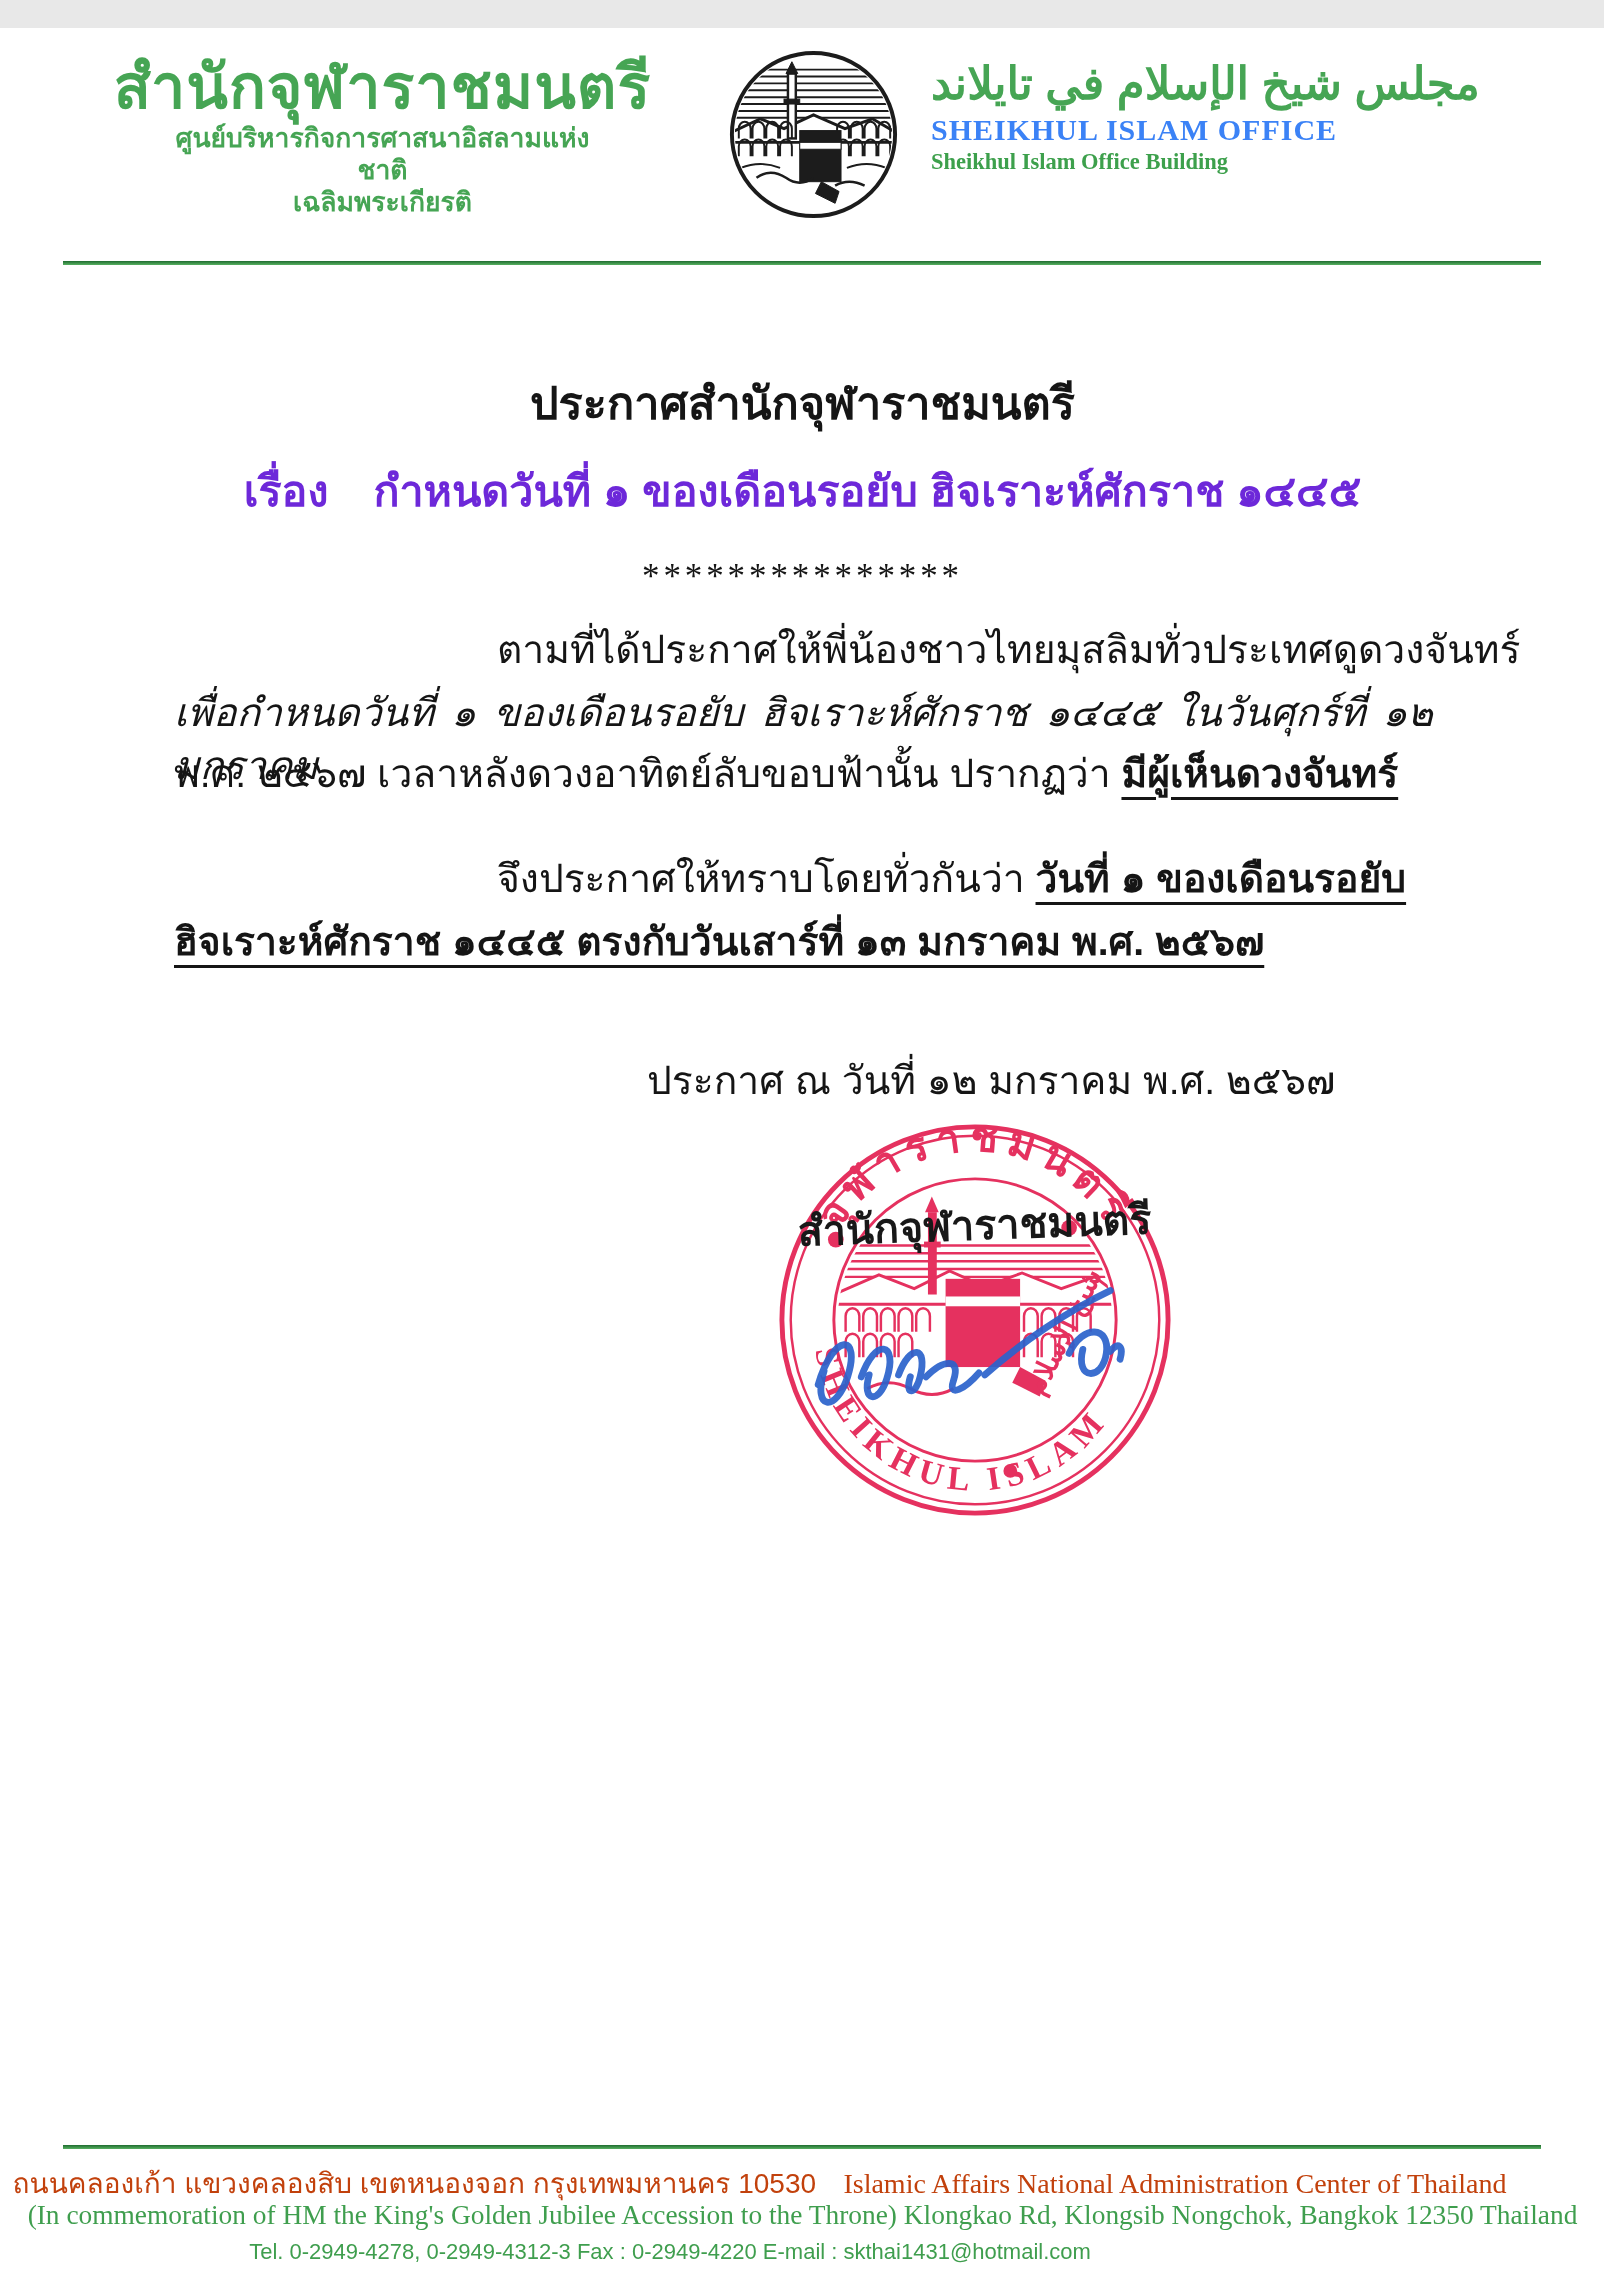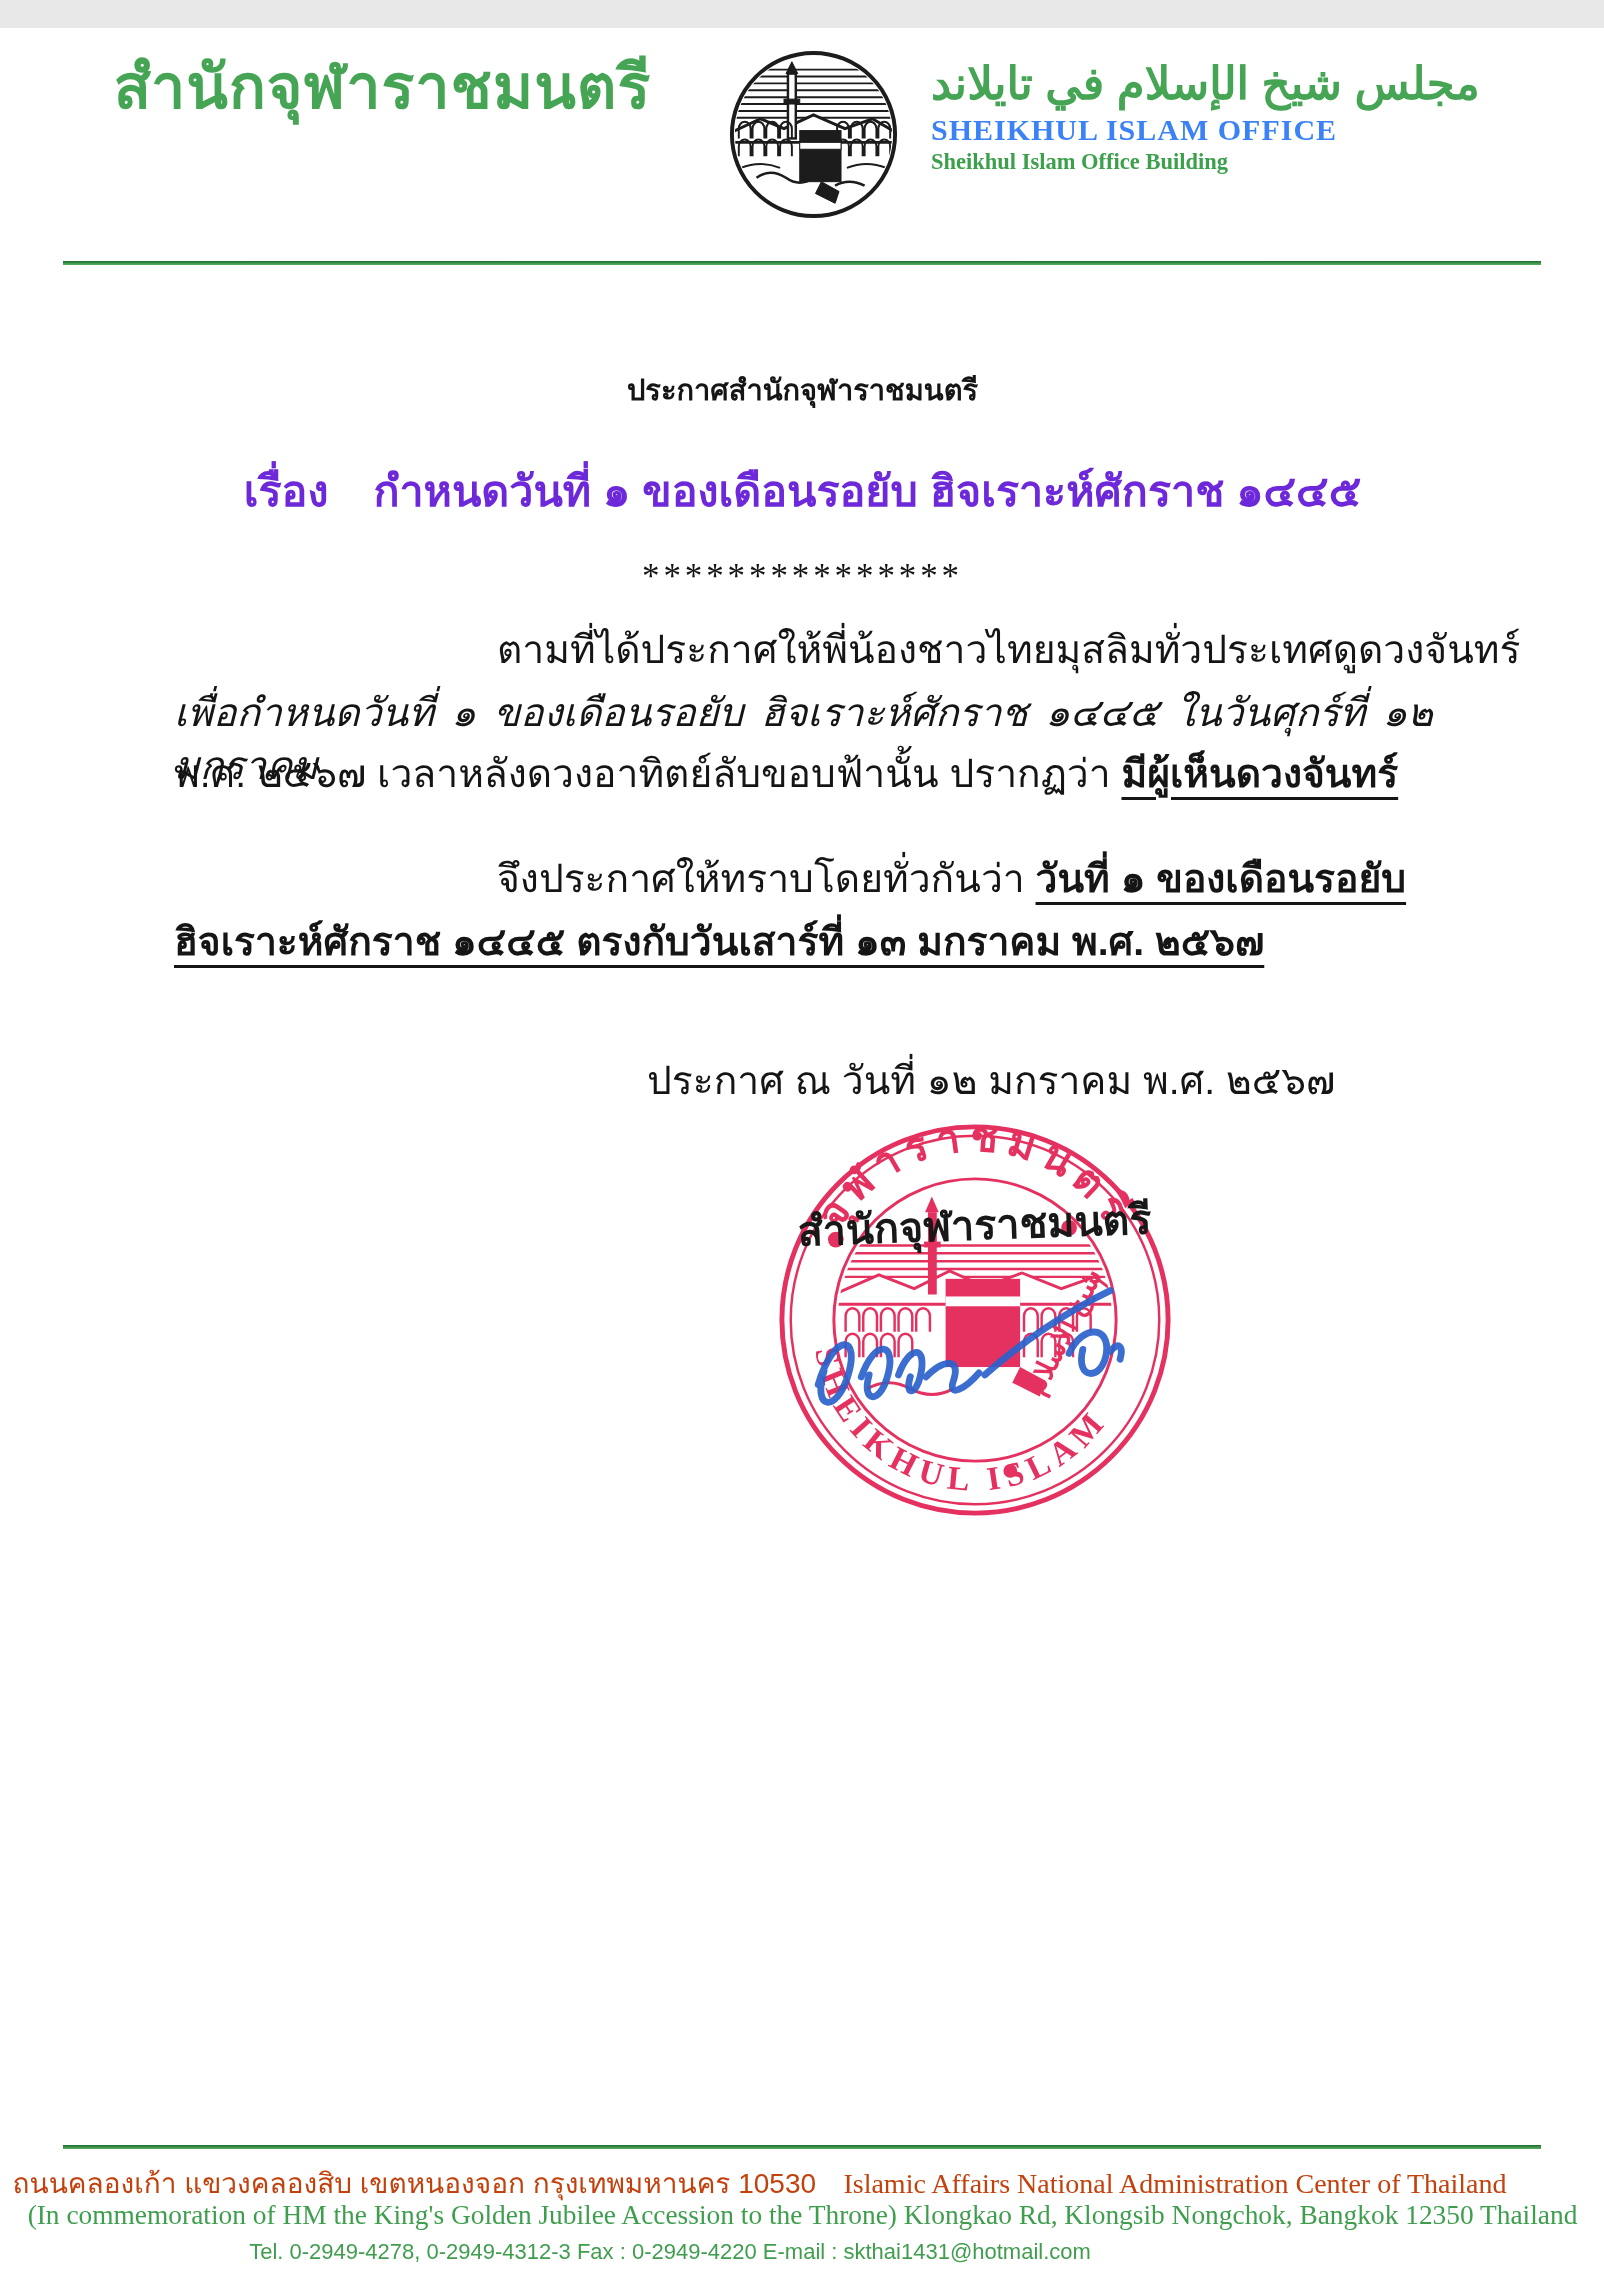--- a/index.html
+++ b/index.html
@@ -18,21 +18,21 @@
   .hdr-office-en{font-size:30px;font-weight:bold;color:#3b82f6;font-family:"Liberation Serif",serif;letter-spacing:1px;margin-top:2px;}
   .hdr-bldg-en{font-size:22.5px;font-weight:bold;color:#3da04c;font-family:"Liberation Serif",serif;margin-top:2px;}
   .rule{
     position:absolute;left:63px;width:1478px;height:3.9px;
     background:linear-gradient(#1f6b2f,#58b162);
   }
   .rule-top{top:233px;}
   .rule-bottom{top:2117px;}
   
   .doc-title{position:absolute;left:0;top:339px;width:1605px;text-align:center;
-    font-size:29px;font-weight:bold;color:#151515;}
+    font-size:45px;font-weight:bold;color:#151515;}
   .doc-subject{position:absolute;left:0;top:429px;width:1605px;text-align:center;
     font-size:43px;font-weight:bold;color:#6d28d9;}
   .doc-subject .gap{display:inline-block;width:45px;}
   .doc-stars{position:absolute;left:0;top:529px;width:1605px;text-align:center;
     font-size:35px;color:#151515;letter-spacing:3.9px;font-family:"Liberation Serif",serif;}
   .bodyline{position:absolute;left:174px;width:1259px;font-size:39px;color:#151515;line-height:1.35;}
   .justify{text-align:justify;text-align-last:justify;word-spacing:3.9px;font-style:italic;}
   .indent{padding-left:323px;}
   .emph{font-weight:bold;text-decoration:underline;text-underline-offset:9.8px;text-decoration-thickness:2.9px;}
   .l-p1l1{top:596px;}
@@ -54,20 +54,24 @@
     font-size:22px;color:#3f9e4e;font-family:Liberation Sans, sans-serif;}
   .corner-mark{position:absolute;right:0;bottom:0;width:9.8px;height:15.7px;background:#0a0a0a;}
 </style>
 </head>
 <body>
 
 <div class="page">
 
   <div class="hdr-left">
     <div class="hdr-org-thai">สำนักจุฬาราชมนตรี</div>
+    <div class="hdr-sub">
+      <div class="hdr-sub-line">ศูนย์บริหารกิจการศาสนาอิสลามแห่งชาติ</div>
+      <div class="hdr-sub-line">เฉลิมพระเกียรติ</div>
+    </div>
   </div>
 
   <div class="hdr-logo">
     <svg width="173" height="173" viewBox="0 0 176 176">
       <defs>
           <clipPath id="logoClip">
             <circle cx="88" cy="88" r="80"></circle>
           </clipPath>
         </defs>
       <circle cx="88" cy="88" r="83" fill="#ffffff" stroke="#1c1c1c" stroke-width="4"></circle>

